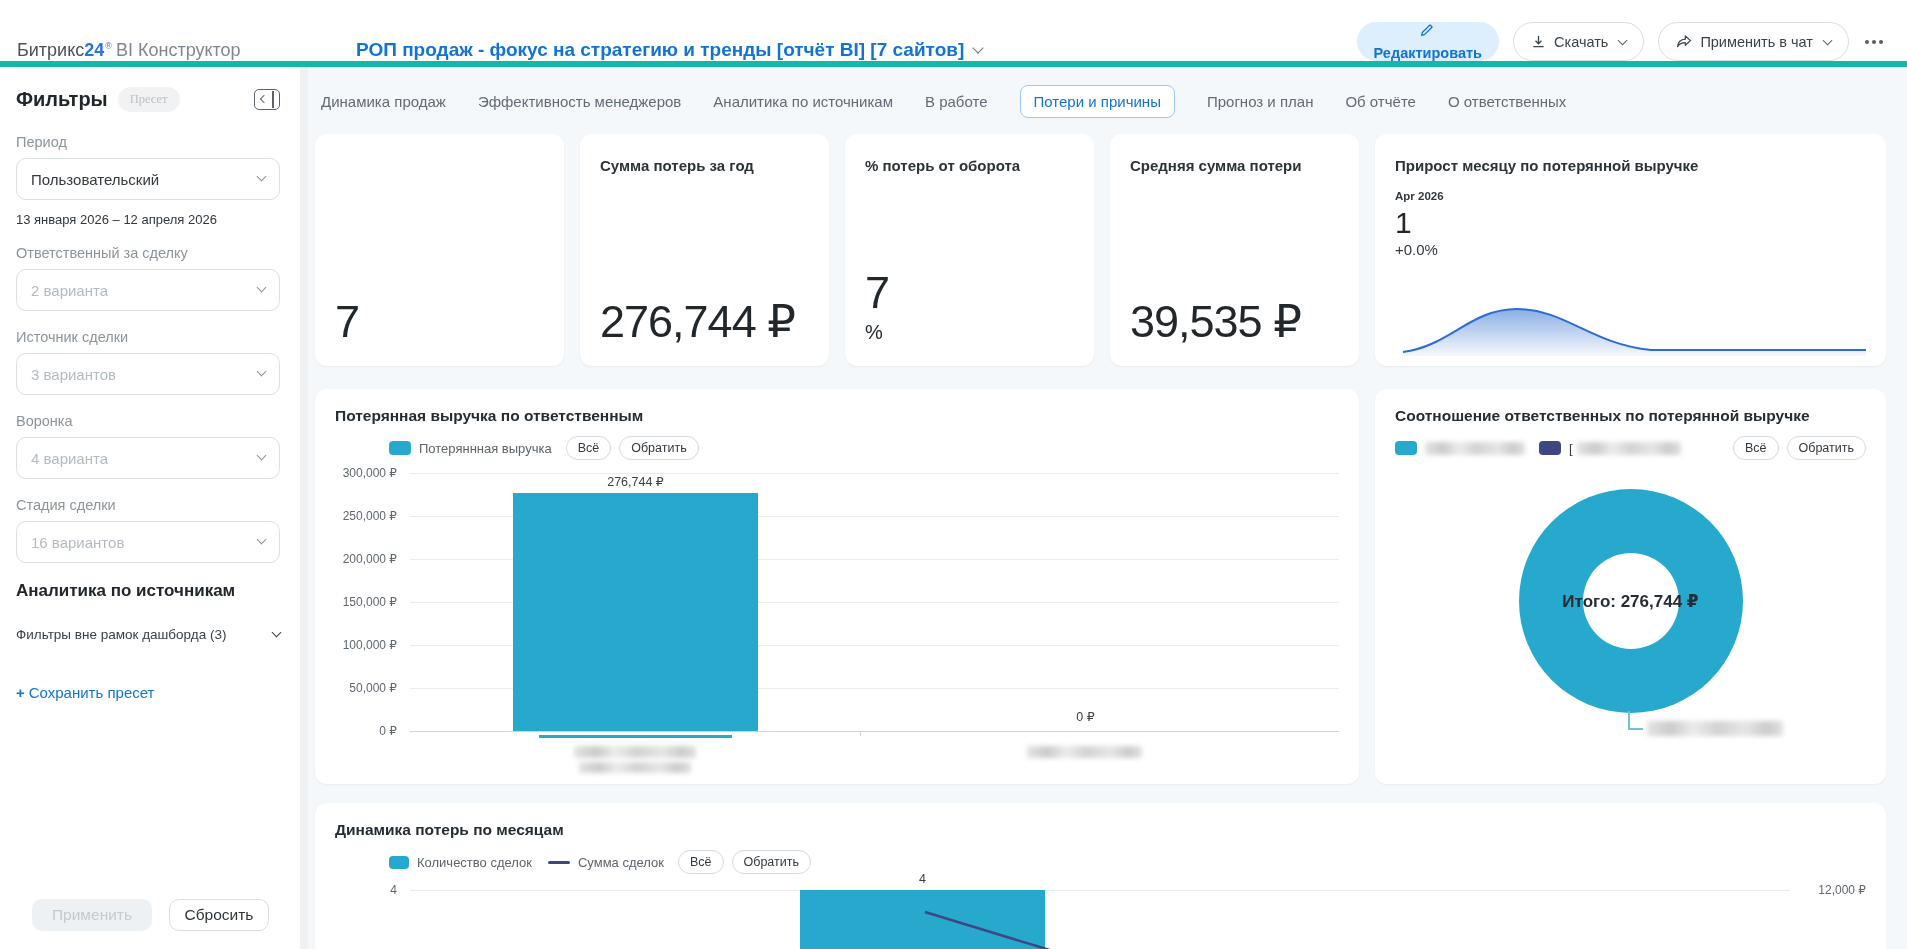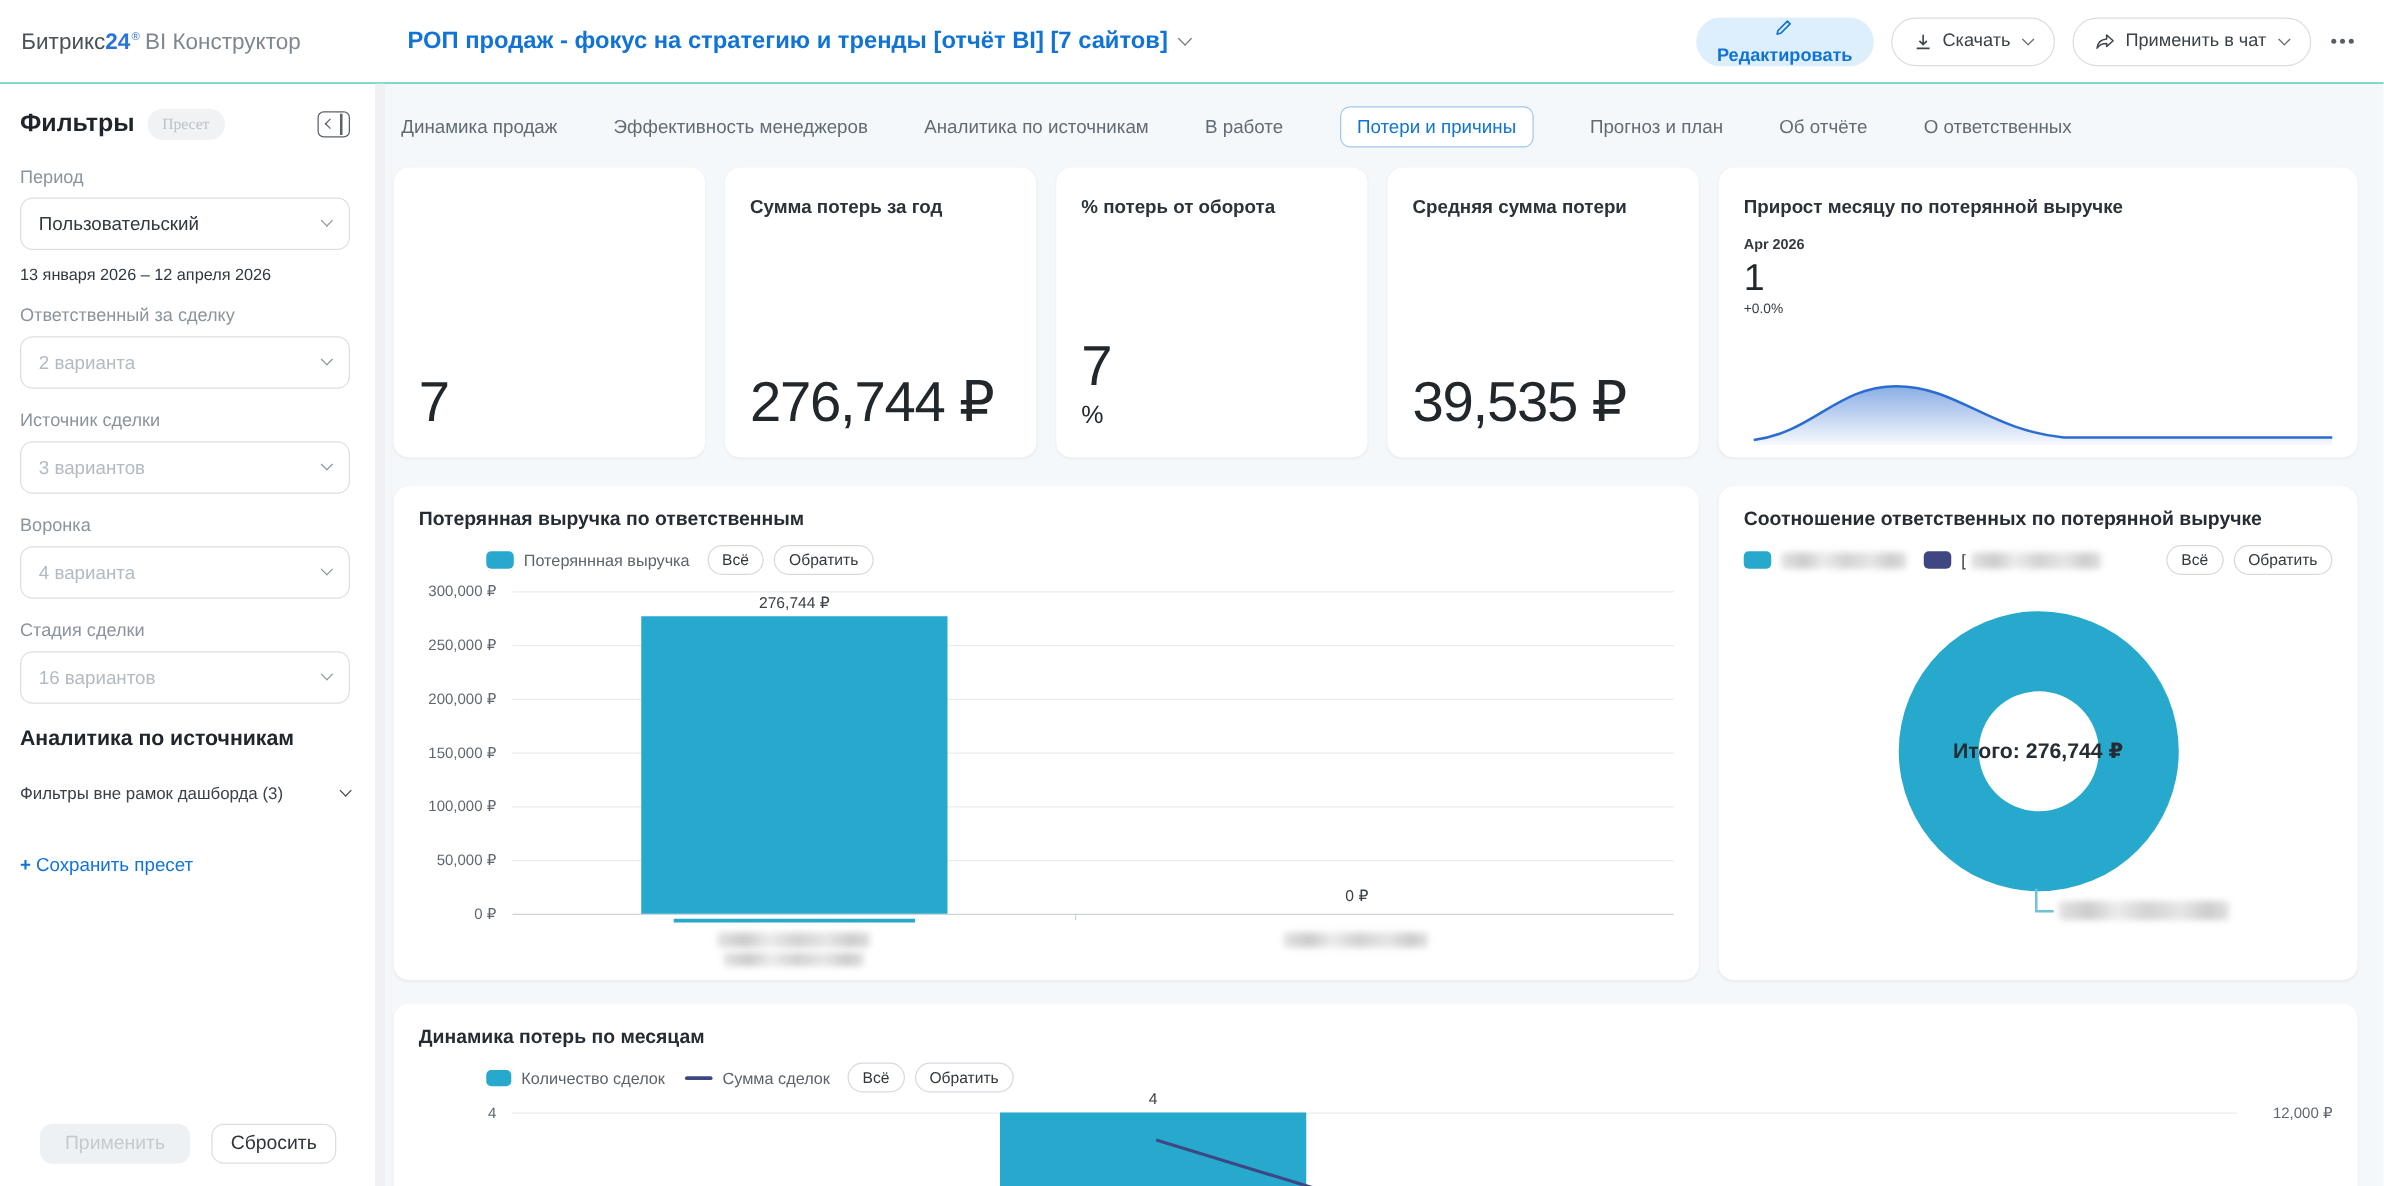--- a/index.html
+++ b/index.html
@@ -1,21 +1,21 @@
 <!DOCTYPE html>
 <html><head>
 <meta charset="utf-8">
 <style>
   * { margin:0; padding:0; box-sizing:border-box; }
   html,body { width:1907px; height:949px; overflow:hidden; background:#fff;
     font-family:"Liberation Sans","DejaVu Sans",sans-serif; color:#2b3138; }
 
   
-  .topbar { height:67px; display:flex; align-items:center; background:#fff;
-    border-bottom:1px solid #14b8a6; }
+  .topbar { height:67px; display:flex; align-items:flex-end; background:#fff;
+    border-bottom:6px solid #14b8a6;gap:30px; }
   .brand { width:308px; flex:none; padding-left:17px; font-size:18px; color:#4a5258;
     display:flex; align-items:baseline; white-space:nowrap; }
   .brand-24 { font-weight:700; color:#2a72dc; }
   .brand-reg { font-size:9px; color:#2a72dc; transform:translateY(-7px); display:inline-block; margin:0 4px 0 1px; }
   .brand-product { color:#7e8791; font-weight:400; }
   .title-wrap { display:flex; align-items:center; padding-left:18px; flex:1; min-width:0; cursor:pointer; }
   .report-title { font-size:19px; font-weight:700; color:#1173d6; white-space:nowrap; }
   .chev { display:inline-block; width:8px; height:8px; border-right:1.7px solid currentColor;
     border-bottom:1.7px solid currentColor; transform:rotate(45deg); margin-left:10px; margin-top:-5px; }
   .title-wrap .chev { color:#6e767e; }
@@ -55,36 +55,36 @@
   .sb-external { display:flex; align-items:center; margin-top:26px; font-size:13.5px; color:#3a414a; cursor:pointer; }
   .sb-external .chev { margin-left:auto; color:#3a414a; width:7px; height:7px; }
   .save-preset { margin-top:42px; color:#1173d6; font-size:15px; cursor:pointer; display:inline-block; }
   .save-preset .plus { font-weight:700; margin-right:4px; }
   .sb-footer { position:absolute; bottom:18px; left:32px; display:flex; gap:17px; }
   .sb-btn { height:32px; border-radius:10px; font-size:15.5px; font-family:inherit; cursor:pointer; }
   .sb-apply { width:120px; background:#eef1f4; border:none; color:#c4cad0; }
   .sb-reset { width:100px; background:#fff; border:1px solid #d9dee3; color:#2f353b; }
 
   
-  .tabs { display:flex; align-items:center; gap:45px; margin:2px 0 15px 6px; height:36px; }
+  .tabs { display:flex; align-items:center; gap:32px; margin:2px 0 15px 6px; height:36px; }
   .tab { font-size:15px; color:#626b75; cursor:pointer; white-space:nowrap; }
   .tab.active { color:#1173d6; background:#fff; border:1px solid #9fc8ee; border-radius:8px;
     padding:7px 13px; }
 
   
   .card { background:#fff; border-radius:12px; box-shadow:0 1px 2px rgba(36,50,66,.06); }
   .kpi-row { display:flex; gap:16px; height:232px; }
   .kpi { flex:1 1 0; padding:20px 20px 22px; display:flex; flex-direction:column; position:relative; overflow:hidden; }
   .kpi-wide { flex:none; width:511px; }
   .kpi-title { font-size:15px; font-weight:600; color:#2c3238; line-height:1.6; }
   .kpi-value { margin-top:auto; font-size:45px; color:#22272c; letter-spacing:-1px; line-height:1; }
   .kpi-unit { font-size:20px; color:#22272c; margin-top:6px; }
   .kpi-sub { font-size:11.5px; color:#33393f; margin-top:12px; font-weight:600; }
   .kpi-num-mid { font-size:30px; color:#22272c; margin-top:4px; line-height:1.1; }
-  .kpi-delta { font-size:11px; color:#33393f; margin-top:2px; }
+  .kpi-delta { font-size:15px; color:#33393f; margin-top:2px; }
   .sparkline { position:absolute; left:20px; right:20px; bottom:10px; height:52px; }
 
   .row2 { display:flex; gap:16px; height:395px; margin-top:23px; }
   .chart-card { padding:18px 20px; position:relative; }
   .chart-card.left { flex:1; }
   .chart-card.right { flex:none; width:511px; }
   .chart-title { font-size:15.5px; font-weight:700; color:#262c33; }
   .legend-row { display:flex; align-items:center; gap:8px; margin-top:10px; height:26px; }
   .swatch { width:22px; height:14px; border-radius:4px; flex:none; }
   .swatch.teal { background:#26a9cc; }

